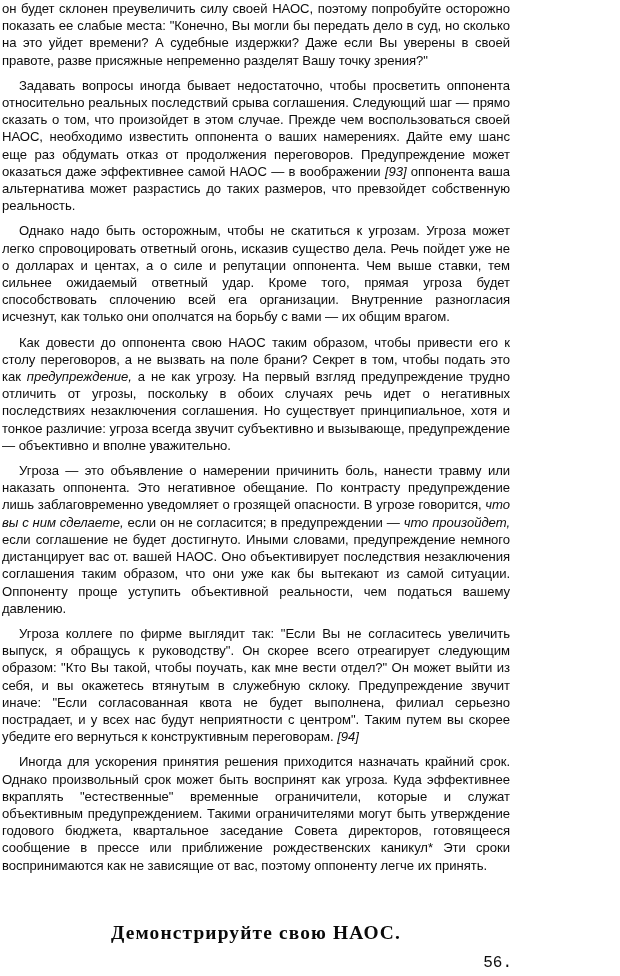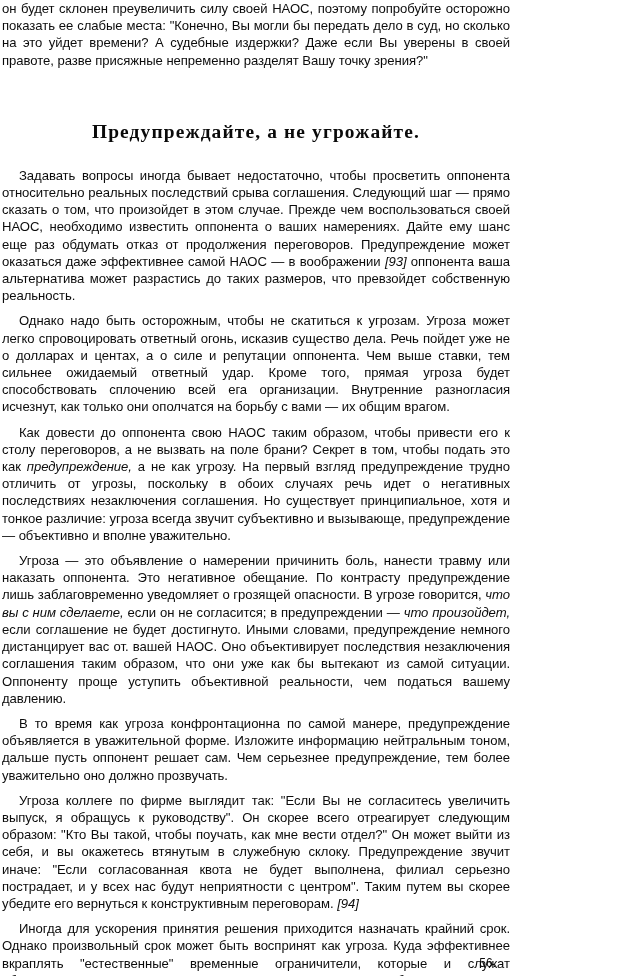--- a/index.html
+++ b/index.html
@@ -55,43 +55,42 @@
     margin: 0;
   }
   .h-gap-top-1 { margin-top: 52px; }
   .h-gap-bot-1 { margin-bottom: 24px; }
   .h-gap-top-2 { margin-top: 48px; }
   .h-gap-bot-2 { margin-bottom: 25px; }
   em.it {
   }
   .page-number {
     position: absolute;
-    right: 16px;
+    right: 0;
     bottom: 5px;
-    font-family: Liberation Sans, sans-serif;
-    font-size: 12px;
+    font-family: Liberation Mono, monospace;
+    font-size: 16px;
     line-height: 16px;
     color: #0c0c0c;
   }
 </style>
 </head>
 <body>
 
 <div class="page">
 
   <p class="body-text para cont">он будет склонен преувеличить силу своей НАОС, поэтому попробуйте осторожно показать ее слабые места: "Конечно, Вы могли бы передать дело в суд, но сколько на это уйдет времени? А судебные издержки? Даже если Вы уверены в своей правоте, разве присяжные непременно разделят Вашу точку зрения?"</p>
 
-  <h2 class="heading h-gap-top-1 h-gap-bot-1">Предупреждайте, а не угрожайте.</h2>
 
   <div>
     <p class="body-text para">Задавать вопросы иногда бывает недостаточно, чтобы просветить оппонента относительно реальных последствий срыва соглашения. Следующий шаг — прямо сказать о том, что произойдет в этом случае. Прежде чем воспользоваться своей НАОС, необходимо известить оппонента о ваших намерениях. Дайте ему шанс еще раз обдумать отказ от продолжения переговоров. Предупреждение может оказаться даже эффективнее самой НАОС — в воображении <em class="it">[93]</em> оппонента ваша альтернатива может разрастись до таких размеров, что превзойдет собственную реальность.</p>
     <p class="body-text para">Однако надо быть осторожным, чтобы не скатиться к угрозам. Угроза может легко спровоцировать ответный огонь, исказив существо дела. Речь пойдет уже не о долларах и центах, а о силе и репутации оппонента. Чем выше ставки, тем сильнее ожидаемый ответный удар. Кроме того, прямая угроза будет способствовать сплочению всей ега организации. Внутренние разногласия исчезнут, как только они ополчатся на борьбу с вами — их общим врагом.</p>
     <p class="body-text para">Как довести до оппонента свою НАОС таким образом, чтобы привести его к столу переговоров, а не вызвать на поле брани? Секрет в том, чтобы подать это как <em class="it">предупреждение,</em> а не как угрозу. На первый взгляд предупреждение трудно отличить от угрозы, поскольку в обоих случаях речь идет о негативных последствиях незаключения соглашения. Но существует принципиальное, хотя и тонкое различие: угроза всегда звучит субъективно и вызывающе, предупреждение — объективно и вполне уважительно.</p>
     <p class="body-text para">Угроза — это объявление о намерении причинить боль, нанести травму или наказать оппонента. Это негативное обещание. По контрасту предупреждение лишь заблаговременно уведомляет о грозящей опасности. В угрозе говорится, <em class="it">что вы с ним сделаете,</em> если он не согласится; в предупреждении — <em class="it">что произойдет,</em> если соглашение не будет достигнуто. Иными словами, предупреждение немного дистанцирует вас от. вашей НАОС. Оно объективирует последствия незаключения соглашения таким образом, что они уже как бы вытекают из самой ситуации. Оппоненту проще уступить объективной реальности, чем податься вашему давлению.</p>
-    <p class="body-text para">В то время как угроза конфронтационна по самой манере, предупреждение объявляется в уважительной форме. Изложите информацию нейтральным тоном, дальше пусть оппонент решает сам. Чем серьезнее предупреждение, тем более уважительно оно должно прозвучать.</p>
     <p class="body-text para">Угроза коллеге по фирме выглядит так: "Если Вы не согласитесь увеличить выпуск, я обращусь к руководству". Он скорее всего отреагирует следующим образом: "Кто Вы такой, чтобы поучать, как мне вести отдел?" Он может выйти из себя, и вы окажетесь втянутым в служебную склоку. Предупреждение звучит иначе: "Если согласованная квота не будет выполнена, филиал серьезно пострадает, и у всех нас будут неприятности с центром". Таким путем вы скорее убедите его вернуться к конструктивным переговорам. <em class="it">[94]</em></p>
     <p class="body-text para tight">Иногда для ускорения принятия решения приходится назначать крайний срок. Однако произвольный срок может быть воспринят как угроза. Куда эффективнее вкраплять "естественные" временные ограничители, которые и служат объективным предупреждением. Такими ограничителями могут быть утверждение годового бюджета, квартальное заседание Совета директоров, готовящееся сообщение в прессе или приближение рождественских каникул* Эти сроки воспринимаются как не зависящие от вас, поэтому оппоненту легче их принять.</p>
   </div>
 
+  <h2 class="heading h-gap-top-2 h-gap-bot-2">Демонстрируйте свою НАОС.</h2>
 
   <div class="page-number">56.</div>
 
 </div>
 
 </body></html>

